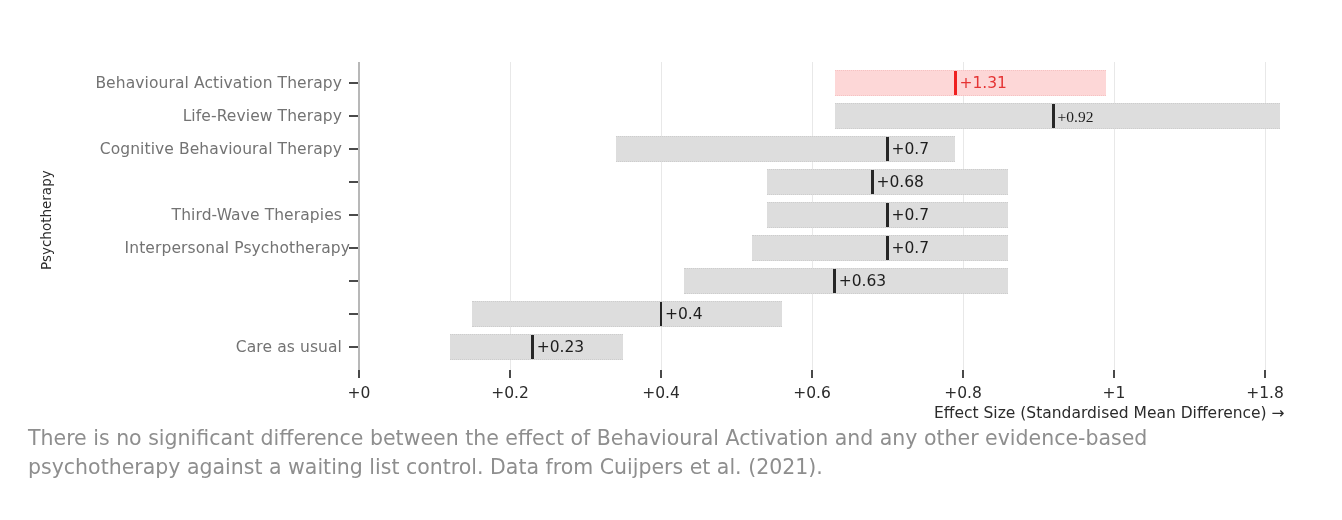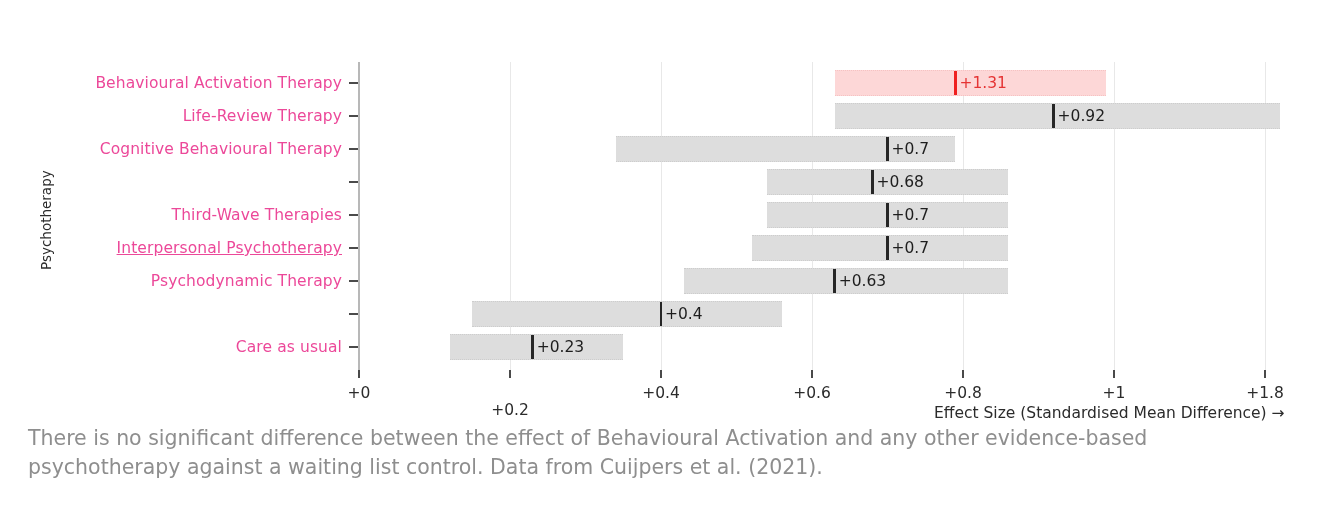--- a/index.html
+++ b/index.html
@@ -54,21 +54,21 @@
     position: absolute;
     width: 1.4px;
     height: 8px;
     background: #4a4a4a;
   }
 
   .ylabel {
     position: absolute;
     text-align: right;
     font-size: 15.5px;
-    color: #ec4899;
+    color: #737373;
     white-space: nowrap;
     line-height: 1;
     letter-spacing: 0.1px;
   }
 
   .xticklabel {
     position: absolute;
     font-size: 15.5px;
     color: #2b2b2b;
     white-space: nowrap;
@@ -151,21 +151,21 @@
   <div class="gridline" style="left: 509.5px; top: 62px; height: 316px;"></div>
       <div class="gridline" style="left: 660.5px; top: 62px; height: 316px;"></div>
       <div class="gridline" style="left: 811.5px; top: 62px; height: 316px;"></div>
       <div class="gridline" style="left: 962.5px; top: 62px; height: 316px;"></div>
       <div class="gridline" style="left: 1113.5px; top: 62px; height: 316px;"></div>
       <div class="gridline" style="left: 1264.5px; top: 62px; height: 316px;"></div>
       <div class="axis-y-line" style="left: 358.3px; top: 62px; height: 316px;"></div>
       <div class="tick-x" style="left: 358.3px; top: 370px;"></div>
       <div class="xticklabel" style="left: 359px; top: 386px;">+0</div>
       <div class="tick-x" style="left: 509.3px; top: 370px;"></div>
-      <div class="xticklabel" style="left: 510px; top: 386px; margin-top: 17px;">+0.2</div>
+      <div class="xticklabel" style="left: 510px; top: 386px;">+0.2</div>
       <div class="tick-x" style="left: 660.3px; top: 370px;"></div>
       <div class="xticklabel" style="left: 661px; top: 386px;">+0.4</div>
       <div class="tick-x" style="left: 811.3px; top: 370px;"></div>
       <div class="xticklabel" style="left: 812px; top: 386px;">+0.6</div>
       <div class="tick-x" style="left: 962.3px; top: 370px;"></div>
       <div class="xticklabel" style="left: 963px; top: 386px;">+0.8</div>
       <div class="tick-x" style="left: 1113.3px; top: 370px;"></div>
       <div class="xticklabel" style="left: 1114px; top: 386px;">+1</div>
       <div class="tick-x" style="left: 1264.3px; top: 370px;"></div>
       <div class="xticklabel" style="left: 1265px; top: 386px;">+1.8</div>
@@ -173,42 +173,41 @@
       <div class="axis-title-y" style="left: 40px; top: 270px;">Psychotherapy</div>
       <div class="tick-y" style="left: 349px; top: 82.2px;"></div>
       <div class="ylabel" style="left: 0px; width: 342px; top: 76px;">Behavioural Activation Therapy</div>
       <div class="interval highlight" style="left: 834.65px; width: 271.8px; top: 70px; height: 26px;"></div>
       <div class="pointmark highlight" style="left: 954.15px; top: 71px; height: 24px;"></div>
       <div class="pointlabel highlight" style="left: 959.45px; top: 76px;">+1.31</div>
       <div class="tick-y" style="left: 349px; top: 115.2px;"></div>
       <div class="ylabel" style="left: 0px; width: 342px; top: 109px;">Life-Review Therapy</div>
       <div class="interval" style="left: 834.65px; width: 445.45px; top: 103px; height: 26px;"></div>
       <div class="pointmark" style="left: 1052.3px; top: 104px; height: 24px;"></div>
-      <div class="pointlabel" style="left: 1057.6px; top: 109px;">+0.92</div>
+      <div class="pointlabel" style="left: 1057.6px; top: 109px; font-family: Liberation Serif, serif;">+0.92</div>
       <div class="tick-y" style="left: 349px; top: 148.2px;"></div>
       <div class="ylabel" style="left: 0px; width: 342px; top: 142px;">Cognitive Behavioural Therapy</div>
       <div class="interval" style="left: 615.7px; width: 339.75px; top: 136px; height: 26px;"></div>
       <div class="pointmark" style="left: 886.2px; top: 137px; height: 24px;"></div>
       <div class="pointlabel" style="left: 891.5px; top: 142px;">+0.7</div>
       <div class="tick-y" style="left: 349px; top: 181.2px;"></div>
       <div class="interval" style="left: 766.7px; width: 241.6px; top: 169px; height: 26px;"></div>
       <div class="pointmark" style="left: 871.1px; top: 170px; height: 24px;"></div>
       <div class="pointlabel" style="left: 876.4px; top: 175px;">+0.68</div>
       <div class="tick-y" style="left: 349px; top: 214.2px;"></div>
       <div class="ylabel" style="left: 0px; width: 342px; top: 208px;">Third-Wave Therapies</div>
       <div class="interval" style="left: 766.7px; width: 241.6px; top: 202px; height: 26px;"></div>
       <div class="pointmark" style="left: 886.2px; top: 203px; height: 24px;"></div>
       <div class="pointlabel" style="left: 891.5px; top: 208px;">+0.7</div>
       <div class="tick-y" style="left: 349px; top: 247.2px;"></div>
-      <div class="ylabel" style="left: 0px; width: 342px; top: 241px; text-decoration: underline;">Interpersonal Psychotherapy</div>
+      <div class="ylabel" style="left: 8px; width: 342px; top: 241px;">Interpersonal Psychotherapy</div>
       <div class="interval" style="left: 751.6px; width: 256.7px; top: 235px; height: 26px;"></div>
       <div class="pointmark" style="left: 886.2px; top: 236px; height: 24px;"></div>
       <div class="pointlabel" style="left: 891.5px; top: 241px;">+0.7</div>
       <div class="tick-y" style="left: 349px; top: 280.2px;"></div>
-      <div class="ylabel" style="left: 0px; width: 342px; top: 274px;">Psychodynamic Therapy</div>
       <div class="interval" style="left: 683.65px; width: 324.65px; top: 268px; height: 26px;"></div>
       <div class="pointmark" style="left: 833.35px; top: 269px; height: 24px;"></div>
       <div class="pointlabel" style="left: 838.65px; top: 274px;">+0.63</div>
       <div class="tick-y" style="left: 349px; top: 313.2px;"></div>
       <div class="interval" style="left: 472.25px; width: 309.55px; top: 301px; height: 26px;"></div>
       <div class="pointmark" style="left: 659.7px; top: 302px; height: 24px;"></div>
       <div class="pointlabel" style="left: 665px; top: 307px;">+0.4</div>
       <div class="tick-y" style="left: 349px; top: 346.2px;"></div>
       <div class="ylabel" style="left: 0px; width: 342px; top: 340px;">Care as usual</div>
       <div class="interval" style="left: 449.6px; width: 173.65px; top: 334px; height: 26px;"></div>

